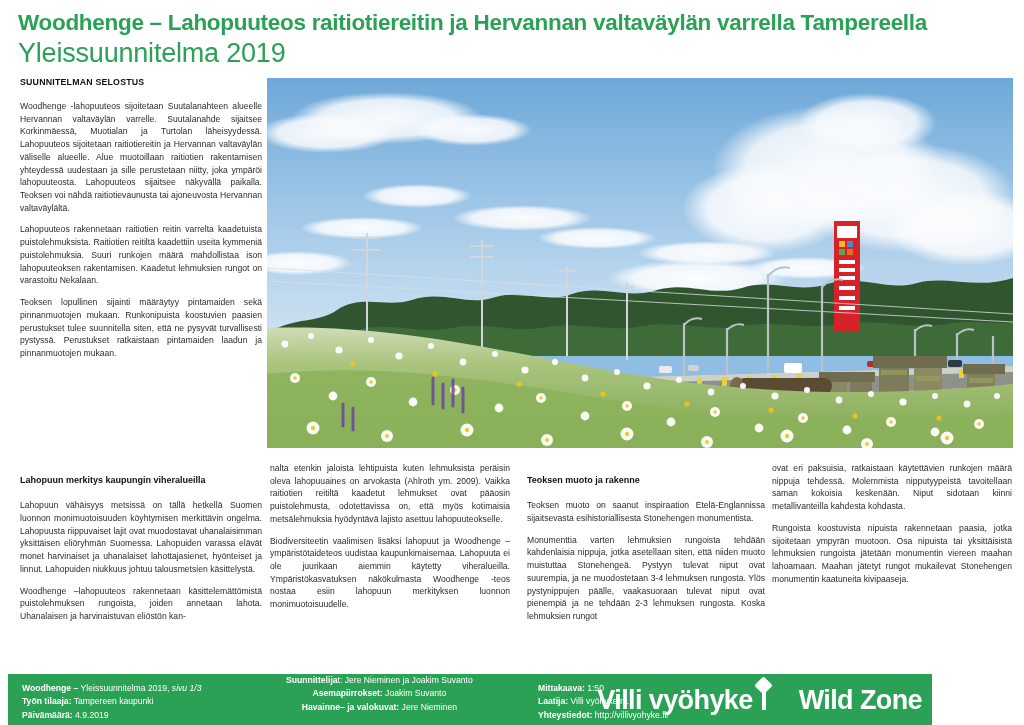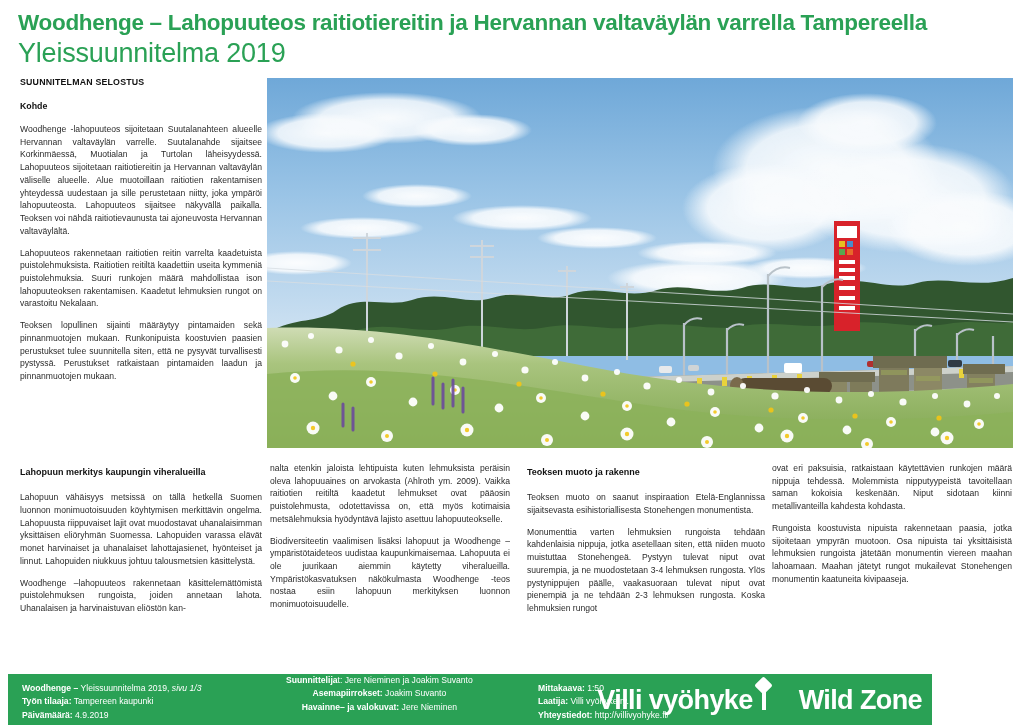--- a/index.html
+++ b/index.html
@@ -29,21 +29,21 @@
     position:absolute;left:267px;top:78px;width:746px;height:370px;
     overflow:hidden;background:#8fbde4;
   }
   .photo svg{display:block;width:746px;height:370px;}
 
   
   .col{position:absolute;font-size:8.6px;line-height:1.48;text-align:justify;color:#2b2b2b;}
   .col p{margin:0 0 9px 0;}
   .kicker{font-size:8.8px;font-weight:bold;color:#111;margin:0 0 11px 0;letter-spacing:0.2px;}
   .sub-h{font-size:8.8px;font-weight:bold;color:#111;margin:0 0 10px 0;}
-  .sec-h{font-size:9px;font-weight:bold;color:#111;margin:4px 0 12px 0;}
+  .sec-h{font-size:9px;font-weight:bold;color:#111;margin:12px 0 12px 0;}
 
   #col-top-left{left:20px;top:76px;width:242px;}
   #col-bl{left:20px;top:462px;width:242px;}
   #col-bl2{left:270px;top:462px;width:240px;}
   #col-br{left:527px;top:462px;width:238px;}
   #col-br2{left:772px;top:462px;width:240px;}
 
   
   .footer{
     position:absolute;left:8px;top:674px;width:924px;height:51px;
@@ -335,21 +335,20 @@
         <line x1="186" y1="328" x2="186" y2="302"></line>
         <line x1="196" y1="334" x2="196" y2="310"></line>
         <line x1="76" y1="348" x2="76" y2="326"></line>
         <line x1="86" y1="352" x2="86" y2="330"></line>
       </g>
     </svg>
   </div>
 
   <div class="col" id="col-top-left">
     <div class="kicker">SUUNNITELMAN SELOSTUS</div>
-    <div class="sub-h">Kohde</div>
     <p>Woodhenge -lahopuuteos sijoitetaan Suutalanahteen alueelle Hervannan valtaväylän varrelle. Suutalanahde sijaitsee Korkinmäessä, Muotialan ja Turtolan läheisyydessä. Lahopuuteos sijoitetaan raitiotiereitin ja Hervannan valtaväylän väliselle alueelle. Alue muotoillaan raitiotien rakentamisen yhteydessä uudestaan ja sille perustetaan niitty, joka ympäröi lahopuuteosta. Lahopuuteos sijaitsee näkyvällä paikalla. Teoksen voi nähdä raitiotievaunusta tai ajoneuvosta Hervannan valtaväylältä.</p>
     <p>Lahopuuteos rakennetaan raitiotien reitin varrelta kaadetuista puistolehmuksista. Raitiotien reitiltä kaadettiin useita kymmeniä puistolehmuksia. Suuri runkojen määrä mahdollistaa ison lahopuuteoksen rakentamisen. Kaadetut lehmuksien rungot on varastoitu Nekalaan.</p>
     <p>Teoksen lopullinen sijainti määräytyy pintamaiden sekä pinnanmuotojen mukaan. Runkonipuista koostuvien paasien perustukset tulee suunnitella siten, että ne pysyvät turvallisesti pystyssä. Perustukset ratkaistaan pintamaiden laadun ja pinnanmuotojen mukaan.</p>
   </div>
 
   <div class="col" id="col-bl">
     <div class="sec-h">Lahopuun merkitys kaupungin viheralueilla</div>
     <p>Lahopuun vähäisyys metsissä on tällä hetkellä Suomen luonnon monimuotoisuuden köyhtymisen merkittävin ongelma. Lahopuusta riippuvaiset lajit ovat muodostavat uhanalaisimman yksittäisen eliöryhmän Suomessa. Lahopuiden varassa elävät monet harvinaiset ja uhanalaiset lahottajasienet, hyönteiset ja linnut. Lahopuiden niukkuus johtuu talousmetsien käsittelystä.</p>
     <p>Woodhenge –lahopuuteos rakennetaan käsittelemättömistä puistolehmuksen rungoista, joiden annetaan lahota. Uhanalaisen ja harvinaistuvan eliöstön kan-</p>
   </div>

